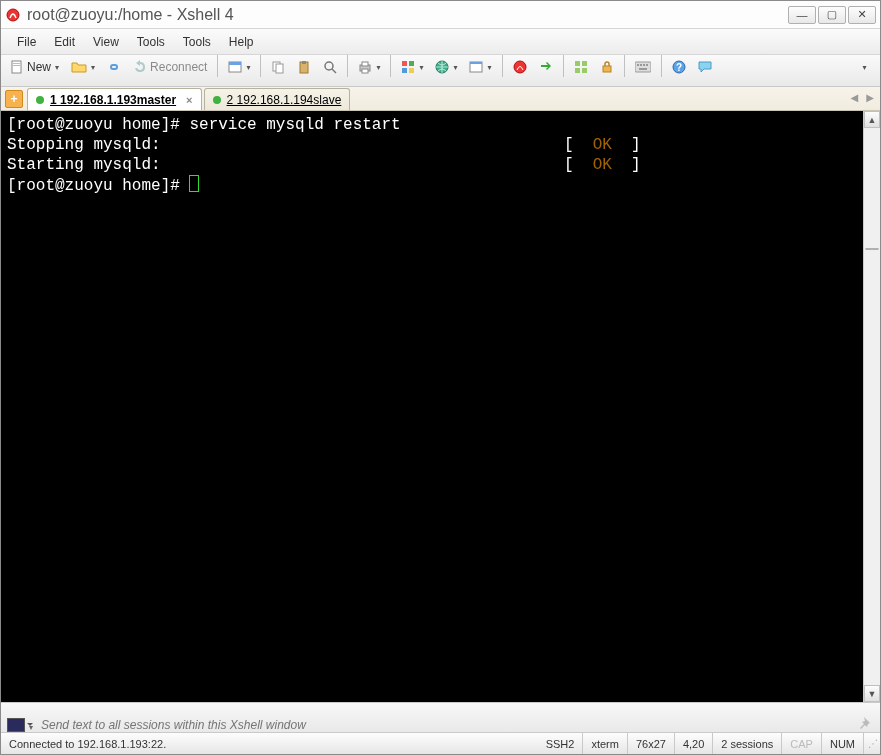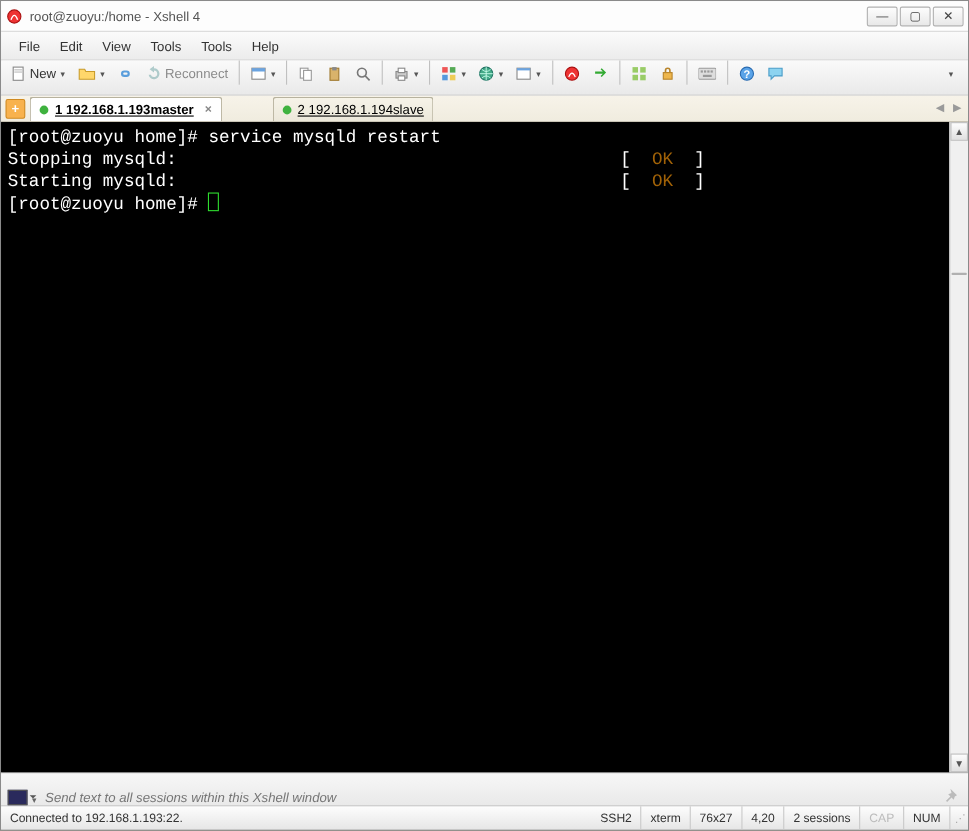--- a/index.html
+++ b/index.html
@@ -4,21 +4,21 @@
 <style>
 * { box-sizing: border-box; margin: 0; padding: 0; }
 body { font-family: Tahoma, "Segoe UI", sans-serif; font-size: 12px; background: #ece9d8; width: 881px; height: 755px; overflow: hidden; position: relative; }
 
 
 .window { position: absolute; inset: 0; border: 1px solid #8a8a8a; background: #f0f0f0; display: flex; flex-direction: column; }
 
 
 .titlebar { height: 28px; background: #fdfdfd; border-bottom: 1px solid #d6d6d6; display: flex; align-items: center; padding: 0 4px; }
 .titlebar .app-icon { width: 16px; height: 16px; margin-right: 6px; display:flex; align-items:center; justify-content:center; }
-.titlebar .title { color: #555; font-size: 12px; flex: 1; }
+.titlebar .title { color: #555; font-size: 16px; flex: 1; }
 .win-controls { display: flex; gap: 2px; }
 .win-btn { width: 28px; height: 18px; border: 1px solid #b0b0b0; background: linear-gradient(#fdfdfd,#e8e8e8); border-radius: 2px; display: flex; align-items: center; justify-content: center; font-family: Arial; font-size: 11px; color: #444; cursor: default; }
 
 
 .menubar { height: 26px; background: linear-gradient(#fbfbfb,#ececec); border-bottom: 1px solid #d6d6d6; display: flex; align-items: center; padding: 0 8px; gap: 2px; }
 .menu-item { padding: 4px 8px; color: #333; cursor: default; }
 
 
 .toolbar { height: 32px; background: linear-gradient(#fafafa,#e9e9e9); border-bottom: 1px solid #c9c9c9; display: flex; align-items: flex-start; padding: 0 4px; gap: 2px; }
 .tbtn { height: 24px; min-width: 24px; padding: 0 4px; border: 1px solid transparent; border-radius: 3px; display: flex; align-items: center; justify-content: center; gap: 3px; cursor: default; position:relative; }
@@ -27,21 +27,21 @@
 .tbtn-text { font-size: 12px; color:#333; }
 .tbtn.disabled { opacity: .55; }
 
 
 .tabbar { height: 24px; background: linear-gradient(#f7f3e9,#f0ecdf); border-bottom: 1px solid #c9c4b5; display:flex; align-items:flex-end; padding-left: 2px; position:relative; }
 .add-tab { width:18px; height:18px; background:#f8b24d; border:1px solid #d08a20; border-radius:2px; display:flex; align-items:center; justify-content:center; color:#fff; font-weight:bold; font-size:12px; margin:0 4px 2px 2px; cursor:default; }
 .tab { height: 22px; border:1px solid #b7b29e; border-bottom:none; background:linear-gradient(#fefefb,#f4f1e5); padding: 0 8px; display:flex; align-items:center; gap:6px; border-radius:3px 3px 0 0; margin-right:2px; font-size:12px; cursor:default; }
 .tab.active { background:#ffffff; font-weight:bold;margin-top:31px; }
 .tab .dot { width:8px; height:8px; border-radius:50%; background:#3fb23f; }
 .tab .close { color:#888; font-size:11px; margin-left:4px; }
-.tabbar .tab.inactive { font-weight:normal; background:linear-gradient(#f6f3e8,#ece8da);margin-left:44px; }
+.tabbar .tab.inactive { font-weight:normal; background:linear-gradient(#f6f3e8,#ece8da); }
 .tab-nav { position:absolute; right:4px; top:3px; display:flex; gap:4px; }
 .tab-nav span { font-size:10px; color:#9a9a9a; cursor:default; padding:2px 2px; }
 
 
 .term-wrap { flex:1; display:flex; background:#000; position:relative; }
 .terminal { flex:1; background:#000; color:#fff; font-family: "Courier New", monospace; font-size: 16px; line-height: 20px; padding: 4px 6px; white-space: pre; overflow:hidden; }
 .terminal .ok { color:#a16207; }
 .cursor-block { display:inline-block; width:10px; height:17px; border:1px solid #2fdd2f; vertical-align:-2px; }
 .term-scroll { width:17px; background:#f0f0f0; border-left:1px solid #ccc; display:flex; flex-direction:column; }
 .term-scroll .arrow { height:17px; display:flex; align-items:center; justify-content:center; font-size:9px; color:#555; background:linear-gradient(#fdfdfd,#e0e0e0); border:1px solid #c0c0c0; }

